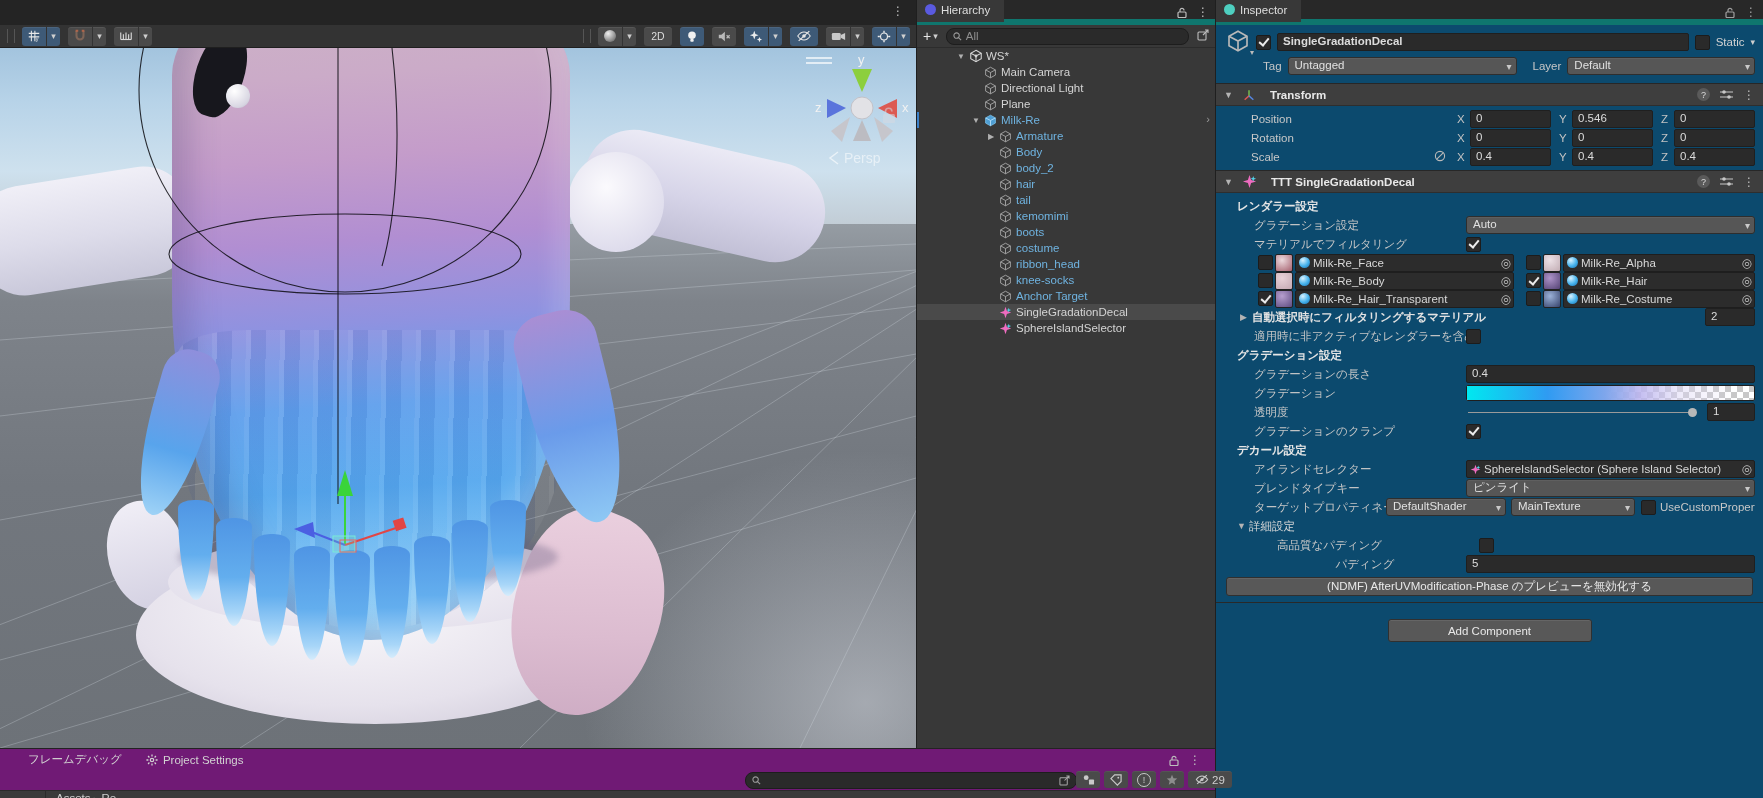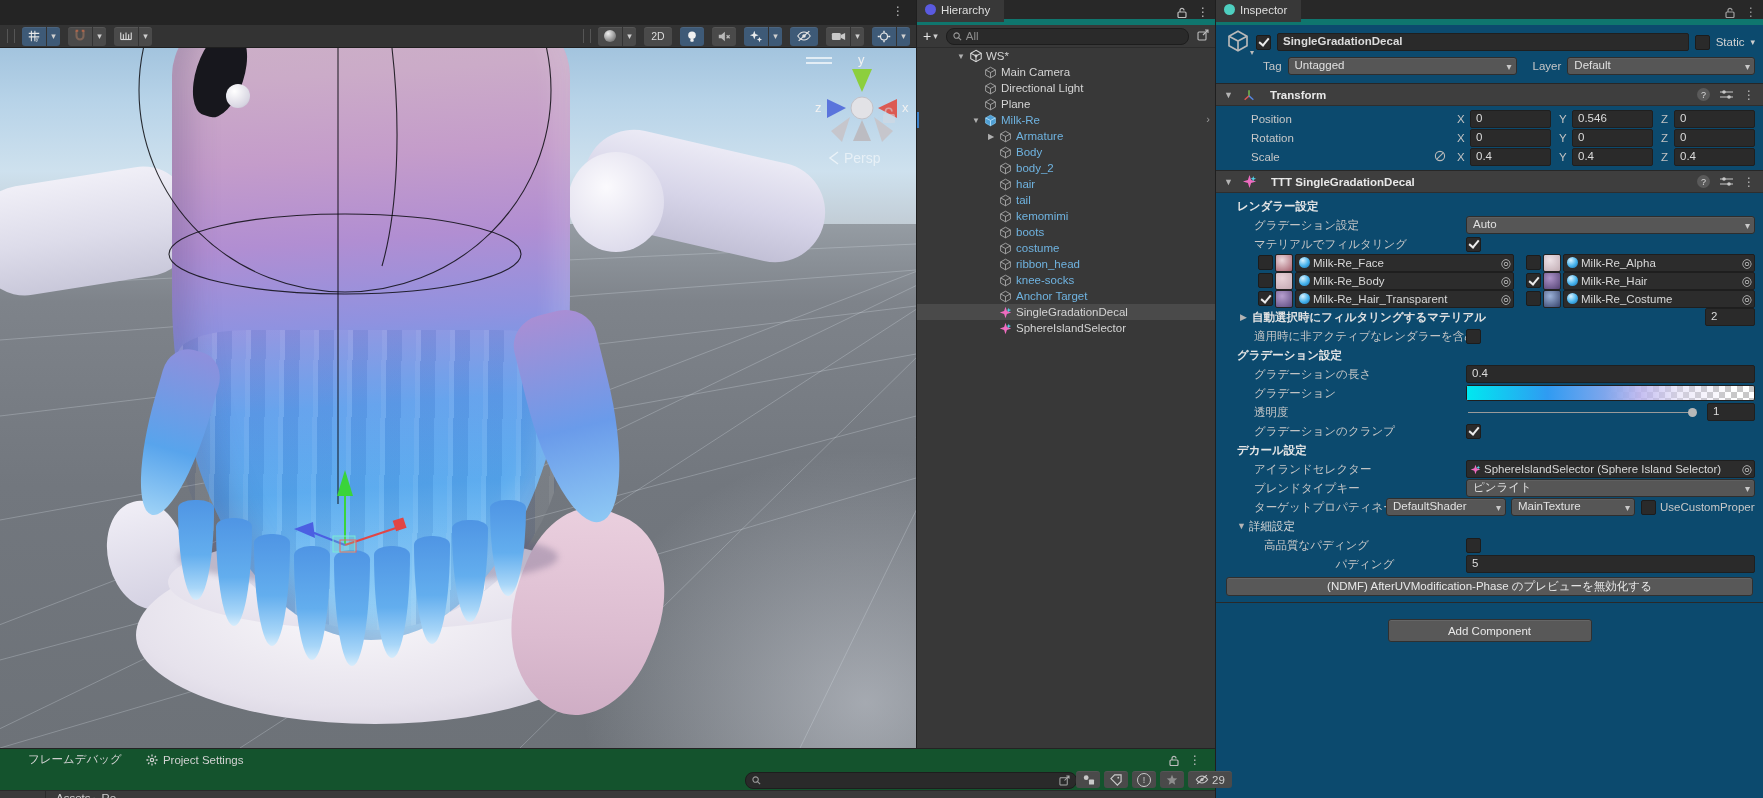--- a/index.html
+++ b/index.html
@@ -25,21 +25,21 @@
   .picker{color:#c2c2c2;font-size:12px;line-height:12px;flex:none;}
   .thumb{width:16px;height:16px;border-radius:2px;flex:none;border:1px solid #222;}
   .kebab{color:#bdbdbd;font-size:12px;}
   .lockicon svg{display:block;}
   
   .scene{position:absolute;left:0;top:0;width:916px;height:748px;background:#242424;}
   .hierarchy{position:absolute;left:916px;top:0;width:299px;height:748px;background:#383838;
       border-left:1px solid #1f1f1f;box-sizing:border-box;}
   .inspector{position:absolute;left:1215px;top:0;width:548px;height:798px;background:#0c4a6e;
       border-left:1px solid #1f1f1f;box-sizing:border-box;overflow:hidden;}
-  .bottombar{position:absolute;left:0;top:748px;width:1215px;height:46px;background:#14532d;
+  .bottombar{position:absolute;left:0;top:748px;width:1215px;height:46px;background:#701a75;
       border-top:1px solid #232323;box-sizing:border-box;}
   
   .scn-topstrip{position:absolute;left:0;top:0;width:916px;height:25px;background:#242424;}
   .scn-toolbar{position:absolute;left:0;top:25px;width:916px;height:23px;background:#333;
       border-bottom:1px solid #1f1f1f;box-sizing:border-box;display:flex;align-items:center;}
   .tbtn{height:19px;min-width:24px;background:#4a4a4a;border-radius:3px;display:flex;align-items:center;
       justify-content:center;margin-left:2px;color:#ddd;font-size:10.5px;box-shadow:inset 0 1px 0 rgba(255,255,255,0.07);}
   .tbtn.blue{background:#3e5a77;}
   .tbtn.dda{min-width:13px;border-top-left-radius:0;border-bottom-left-radius:0;margin-left:1px;}
   .tbtn.main{border-top-right-radius:0;border-bottom-right-radius:0;}
@@ -842,21 +842,21 @@
         <span class="dd" style="width:100px;flex:none;">MainTexture</span>
         <span style="width:6px;flex:none;"></span>
         <span class="cb"></span>
         <span style="flex:1;margin-left:4px;white-space:nowrap;overflow:hidden;color:#c7c7c7;">UseCustomProperty</span>
       </div>
       <div class="irow" style="padding-left:21px;">
         <span class="fold9">▼</span>
         <span style="color:#d8d8d8;">詳細設定</span>
       </div>
       <div class="irow" style="padding-left:48px;">
-        <span class="lbl" style="width:202px;">高品質なパディング</span>
+        <span class="lbl" style="width:202px;margin-left:13px;">高品質なパディング</span>
         <span class="cb"></span>
       </div>
       <div class="irow" style="padding-left:48px;">
         <span class="lbl" style="width:202px;text-align:center;">パディング</span>
         <span class="tfield" style="flex:1;">5</span>
       </div>
       <div class="bigbtn">(NDMF) AfterUVModification-Phase のプレビューを無効化する</div>
     </div>
     <div class="divline"></div>
     <div class="addcomp">Add Component</div>

